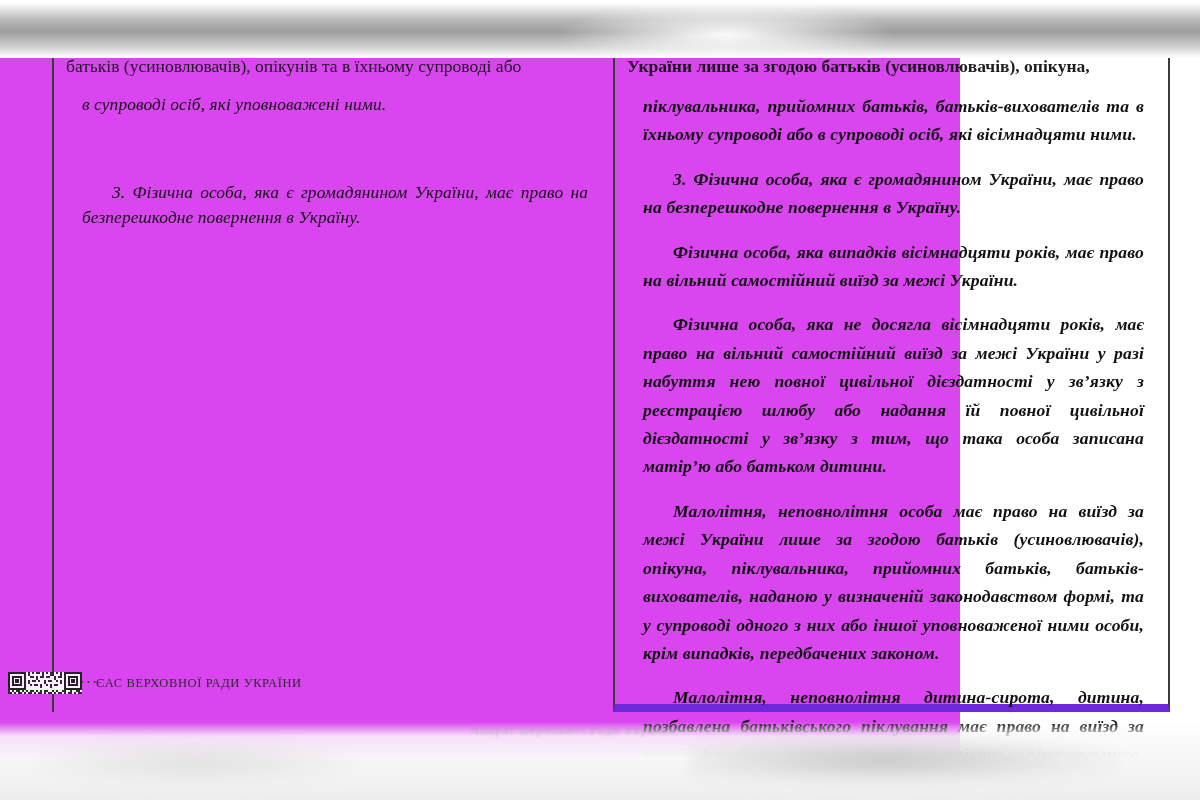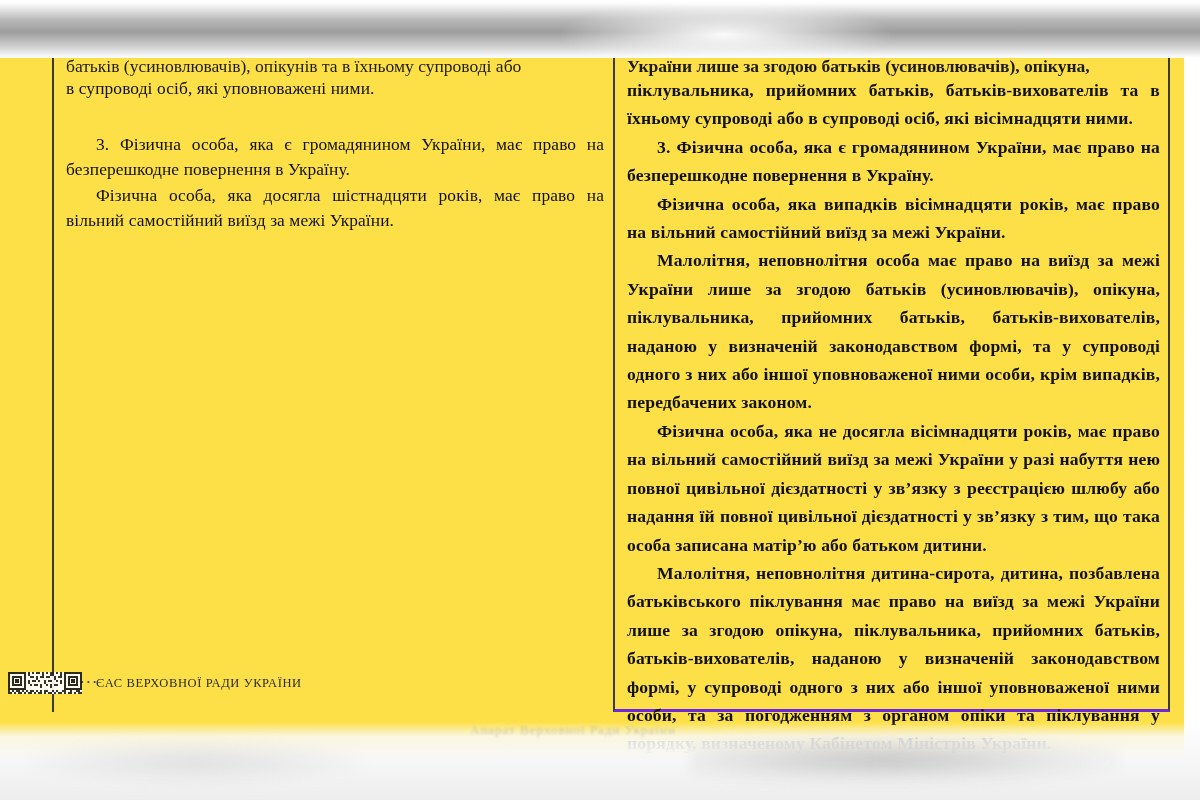--- a/index.html
+++ b/index.html
@@ -15,23 +15,23 @@
     background: #ffffff;
     font-family: "Liberation Serif", "DejaVu Serif", serif;
     color: #111111;
   }
 
   
   .sheet {
     position: absolute;
     left: 0;
     top: 0;
-    width: 1184px;
+    width: 960px;
     height: 760px;
-    background: #fde047;
+    background: #d946ef;
   }
 
   
   .top-fade {
     position: absolute;
     left: 0;
     top: 0;
     width: 1200px;
     height: 58px;
     background: linear-gradient(to bottom,
@@ -110,42 +110,43 @@
     left: 0;
     width: 562px;
     border-left: 2px solid #3a3a3a;
     padding: 0 10px 0 12px;
   }
   .col-right {
     left: 561px;
     width: 557px;
     border-left: 2px solid #3a3a3a;
     border-right: 2px solid #3a3a3a;
-    border-bottom: 3px solid #6d28d9;
+    border-bottom: 8px solid #6d28d9;
     padding: 0 8px 0 12px;
   }
 
   
   .clipped-line {
     height: 20px;
     overflow: hidden;
     font-size: 17.5px;
     line-height: 20px;
     white-space: nowrap;
     opacity: 0.95;
   }
   .col-right .clipped-line { font-weight: bold; }
 
   p.para {
-    margin: 0;
+    margin: 16px;
     font-size: 17.4px;
     line-height: 25.5px;
     text-align: justify;
     text-indent: 30px;
     letter-spacing: 0.1px;
+    font-style: italic;
   }
   p.para.noindent { text-indent: 0; }
 
   .col-right p.para {
     font-weight: bold;
     font-size: 17.6px;
     line-height: 28.4px;
     letter-spacing: 0.15px;
   }
 
@@ -205,31 +206,30 @@
 
   <div class="sheet">
 
     <div class="cmp">
 
       <div class="col-left">
         <div class="clipped-line">батьків (усиновлювачів), опікунів та в їхньому супроводі або</div>
         <p class="para noindent">в супроводі осіб, які уповноважені ними.</p>
         <div class="gap-lg"></div>
         <p class="para">3. Фізична особа, яка є громадянином України, має право на безперешкодне повернення в Україну.</p>
-        <p class="para">Фізична особа, яка досягла шістнадцяти років, має право на вільний самостійний виїзд за межі України.</p>
         <div class="ellipsis-mark">...</div>
       </div>
 
       <div class="col-right">
         <div class="clipped-line">України лише за згодою батьків (усиновлювачів), опікуна,</div>
         <p class="para noindent">піклувальника, прийомних батьків, батьків-вихователів та в їхньому супроводі або в супроводі осіб, які вісімнадцяти ними.</p>
         <p class="para">3. Фізична особа, яка є громадянином України, має право на безперешкодне повернення в Україну.</p>
         <p class="para">Фізична особа, яка випадків вісімнадцяти років, має право на вільний самостійний виїзд за межі України.</p>
+        <p class="para">Фізична особа, яка не досягла вісімнадцяти років, має право на вільний самостійний виїзд за межі України у разі набуття нею повної цивільної дієздатності у зв’язку з реєстрацією шлюбу або надання їй повної цивільної дієздатності у зв’язку з тим, що така особа записана матір’ю або батьком дитини.</p>
         <p class="para">Малолітня, неповнолітня особа має право на виїзд за межі України лише за згодою батьків (усиновлювачів), опікуна, піклувальника, прийомних батьків, батьків-вихователів, наданою у визначеній законодавством формі, та у супроводі одного з них або іншої уповноваженої ними особи, крім випадків, передбачених законом.</p>
-        <p class="para">Фізична особа, яка не досягла вісімнадцяти років, має право на вільний самостійний виїзд за межі України у разі набуття нею повної цивільної дієздатності у зв’язку з реєстрацією шлюбу або надання їй повної цивільної дієздатності у зв’язку з тим, що така особа записана матір’ю або батьком дитини.</p>
         <p class="para">Малолітня, неповнолітня дитина-сирота, дитина, позбавлена батьківського піклування має право на виїзд за межі України лише за згодою опікуна, піклувальника, прийомних батьків, батьків-вихователів, наданою у визначеній законодавством формі, у супроводі одного з них або іншої уповноваженої ними особи, та за погодженням з органом опіки та піклування у порядку, визначеному Кабінетом Міністрів України.</p>
       </div>
 
     </div>
 
     <div class="top-fade"></div>
     <div class="bottom-fade"></div>
     <div class="bottom-smudge"></div>
     <div class="bottom-smudge2"></div>
 

